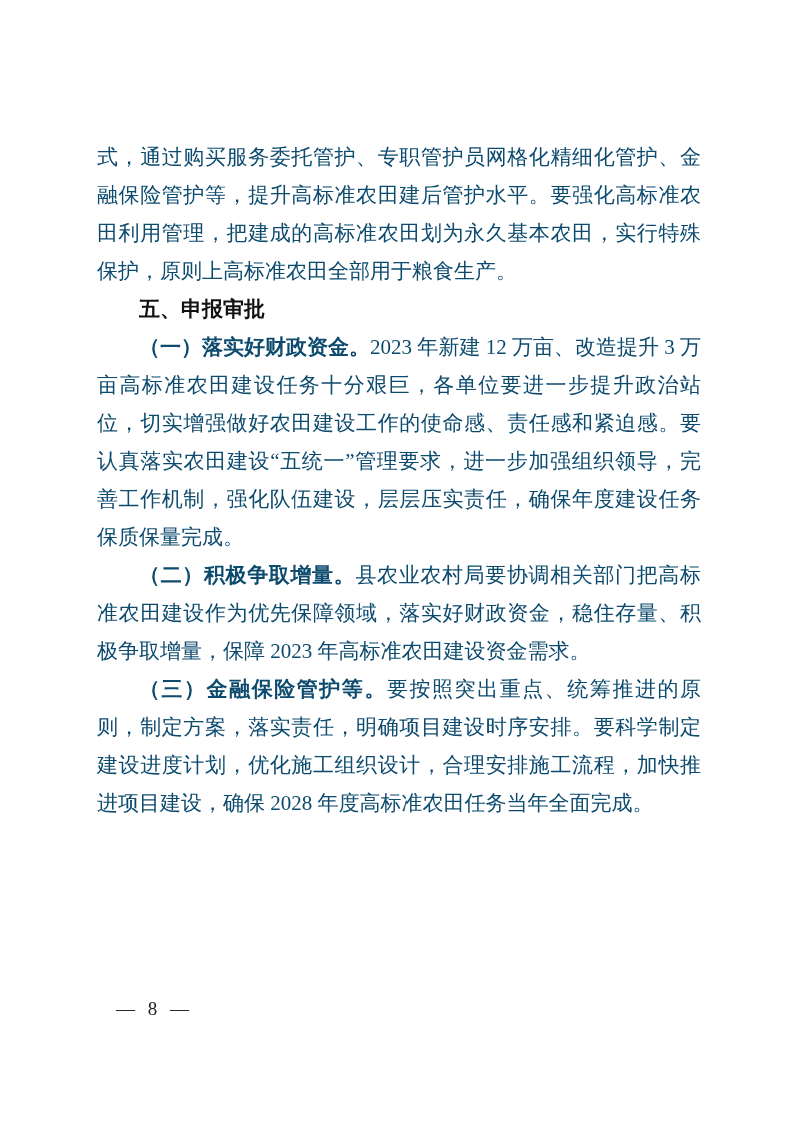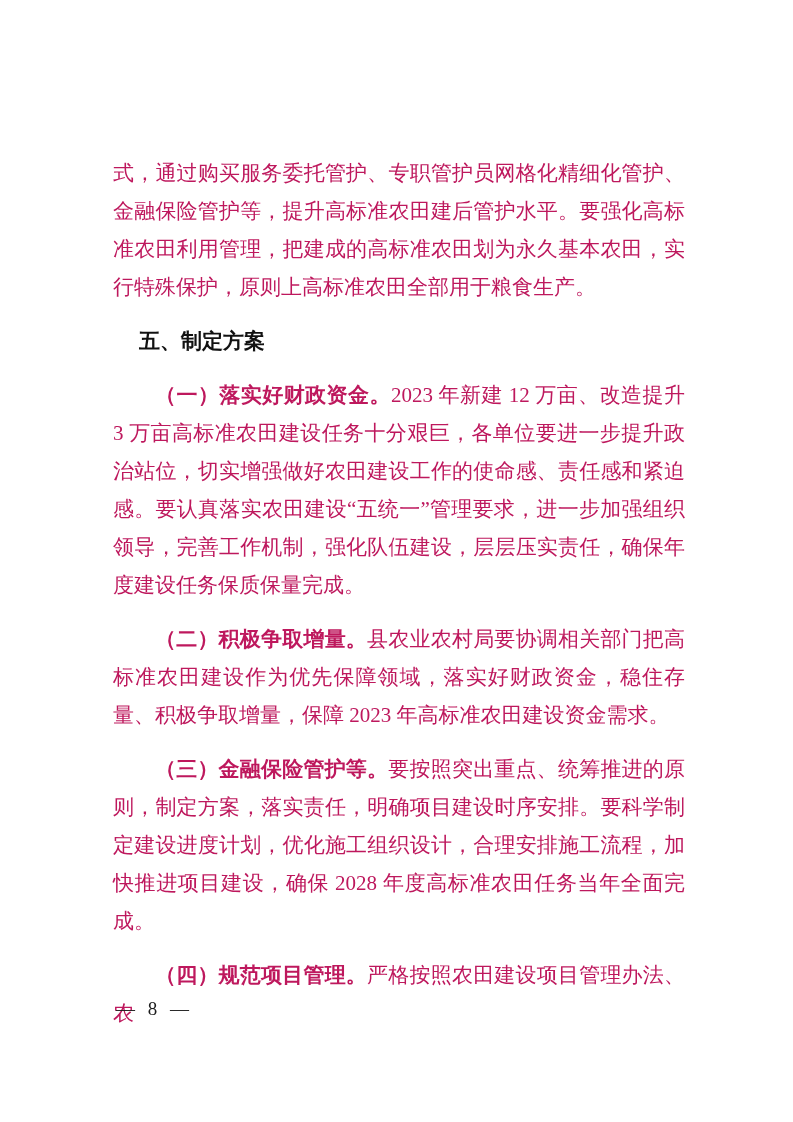--- a/index.html
+++ b/index.html
@@ -15,27 +15,27 @@
     overflow: hidden;
     color: #1c1c1c;
   }
   .content {
     position: absolute;
     left: 97px;
     right: 92px;
     top: 138px;
   }
   .para {
-    margin: 16px;
+    margin: 0;
     font-family: "Liberation Serif", "DejaVu Serif", serif;
     font-size: 21px;
     line-height: 38px;
     text-align: justify;
     text-indent: 2em;
-    color: #be185d;
+    color: #0c4a6e;
   }
   .para.continuation {
     text-indent: 0;
   }
   .lead {
     font-weight: bold;
   }
   .section-heading {
     margin: 0;
     font-family: "Liberation Sans", "DejaVu Sans", sans-serif;
@@ -59,28 +59,27 @@
 </style>
 </head>
 <body>
 
 <div class="page">
   <main class="content">
 
     <p class="para continuation"><span>式，通过购买服务委托管护、专职管护员网格化精细化管护、金融保险管护等，提升高标准农田建后管护水平。要强化高标准农田利用管理，把建成的高标准农田划为永久基本农田，实行特殊保护，原则上高标准农田全部用于粮食生产。</span></p>
 
 
-    <h2 class="section-heading">五、制定方案</h2>
+    <h2 class="section-heading">五、申报审批</h2>
 
     <p class="para"><span class="lead">（一）落实好财政资金。</span><span>2023 年新建 12 万亩、改造提升 3 万亩高标准农田建设任务十分艰巨，各单位要进一步提升政治站位，切实增强做好农田建设工作的使命感、责任感和紧迫感。要认真落实农田建设“五统一”管理要求，进一步加强组织领导，完善工作机制，强化队伍建设，层层压实责任，确保年度建设任务保质保量完成。</span></p>
 
     <p class="para"><span class="lead">（二）积极争取增量。</span><span>县农业农村局要协调相关部门把高标准农田建设作为优先保障领域，落实好财政资金，稳住存量、积极争取增量，保障 2023 年高标准农田建设资金需求。</span></p>
 
     <p class="para"><span class="lead">（三）金融保险管护等。</span><span>要按照突出重点、统筹推进的原则，制定方案，落实责任，明确项目建设时序安排。要科学制定建设进度计划，优化施工组织设计，合理安排施工流程，加快推进项目建设，确保 2028 年度高标准农田任务当年全面完成。</span></p>
 
-    <p class="para"><span class="lead">（四）规范项目管理。</span><span>严格按照农田建设项目管理办法、农</span></p>
 
   </main>
 
   <footer>
     <div class="page-number">— 8 —</div>
   </footer>
 </div>
 
 </body></html>

